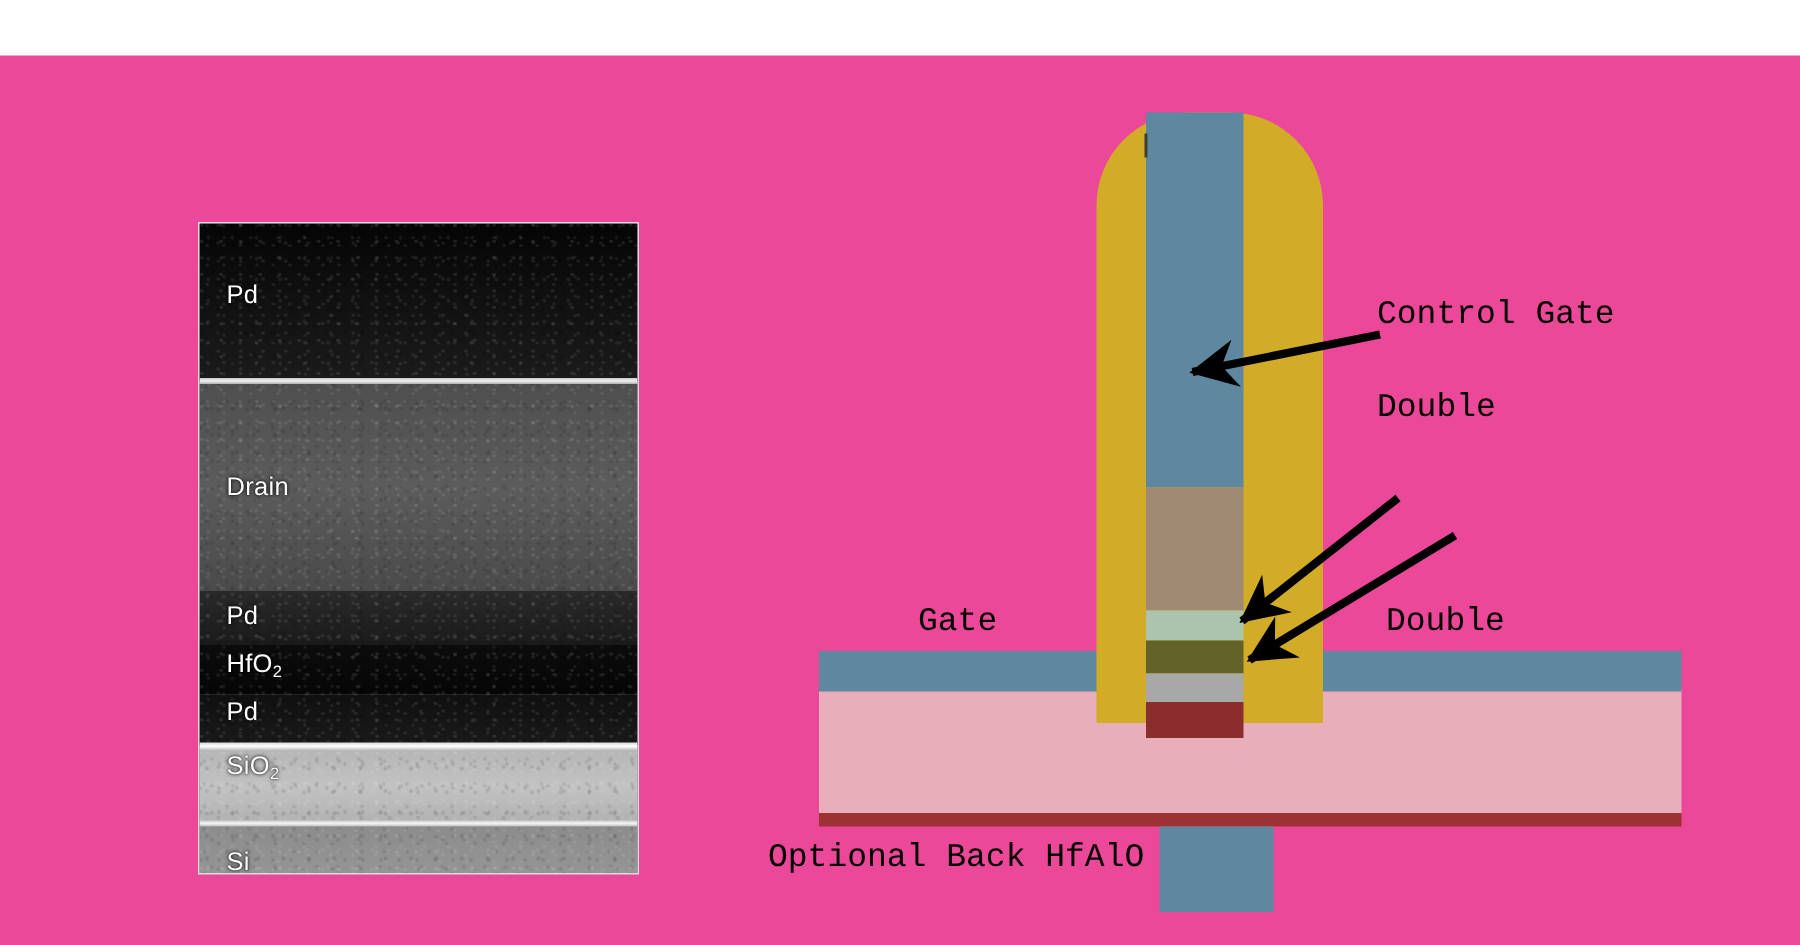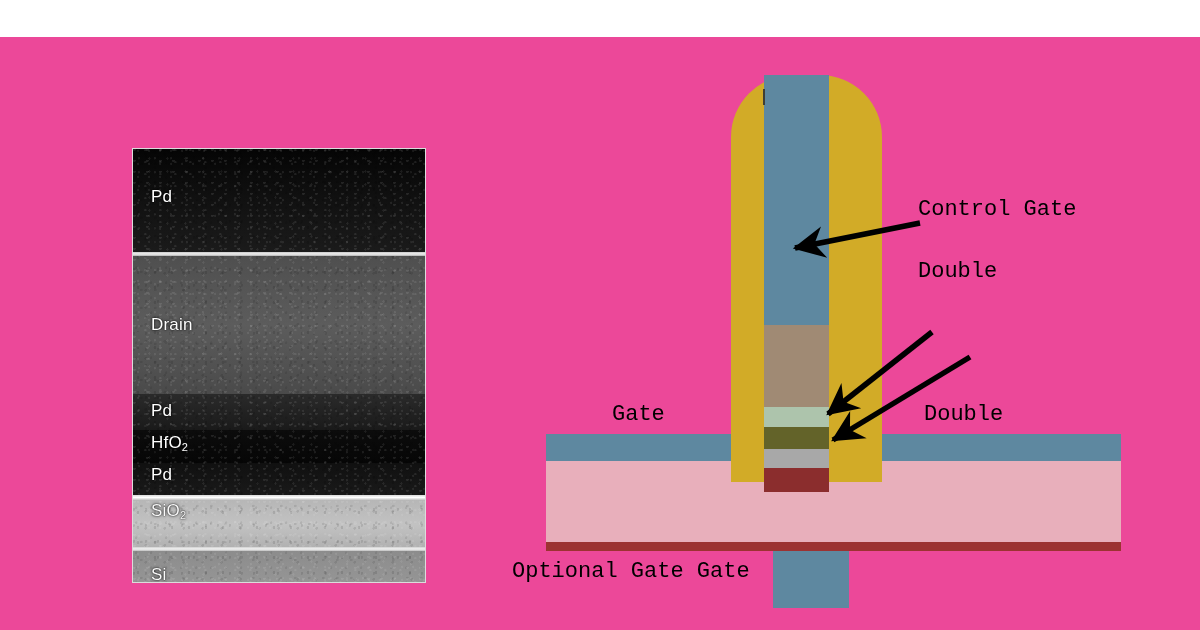--- a/index.html
+++ b/index.html
@@ -197,16 +197,16 @@
     <span class="sch-text" style="left:448px; top:160px;">Control Gate</span>
 
     <span class="sch-text" style="left:448px; top:222px;text-align:center;">
       <span>Double</span><br>
     </span>
 
     <span class="sch-text" style="left:142px; top:365px;">Gate</span>
 
     <span class="sch-text" style="left:454px; top:365px;">Double</span>
 
-    <span class="sch-text" style="left:42px; top:522px;">Optional Gate Gate</span>
+    <span class="sch-text" style="left:42px; top:522px;">Optional Back HfAlO</span>
   </div>
 
 </div>
 
 </body></html>

